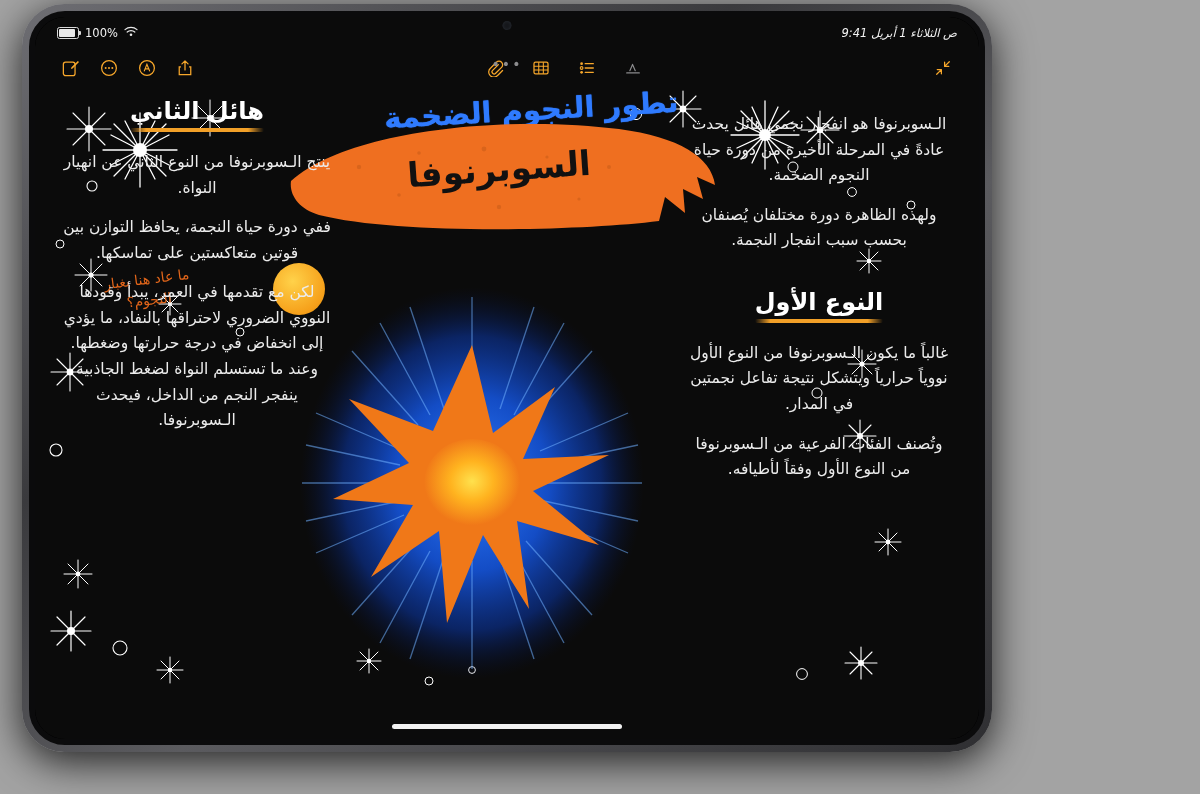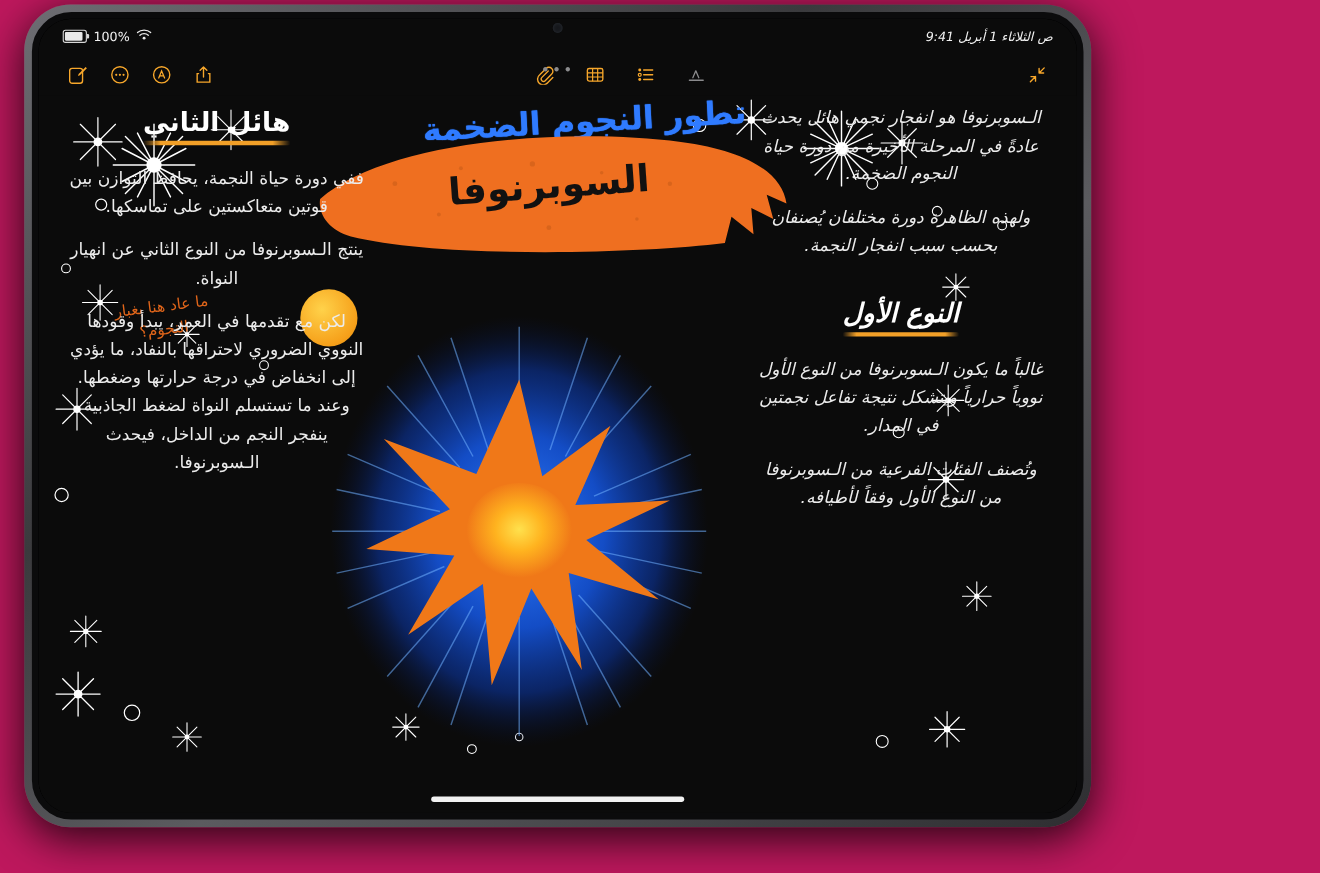--- a/index.html
+++ b/index.html
@@ -1,21 +1,21 @@
 <!DOCTYPE html>
 <html lang="ar" dir="rtl"><head>
 <meta charset="utf-8">
 <style>
   html,body{margin:0;padding:0;background:#0a0a0a;}
   body{
     width:1200px;height:794px;overflow:hidden;
     font-family:"DejaVu Sans","Liberation Sans",sans-serif;
     background:#0b0b0c;
   }
-  .stage{position:relative;width:1200px;height:794px;background:#be185d;}
+  .stage{position:relative;width:1200px;height:794px;background:#a3a3a3;}
 
   
   .device{
     position:absolute;left:22px;top:4px;width:970px;height:748px;
     border-radius:42px;
     background:linear-gradient(145deg,#6e6e73,#3a3a3d 35%,#5b5b5f 60%,#2e2e31);
     padding:7px;
     box-sizing:border-box;
     box-shadow:0 10px 40px rgba(0,0,0,.8);
   }
@@ -110,21 +110,21 @@
   
   .nova{
     position:absolute;left:262px;top:196px;width:350px;height:400px;
   }
   .nova svg{width:100%;height:100%;display:block;}
 
   
   .col{
     position:absolute;color:#f0f0f0;direction:rtl;text-align:center;
   }
-  .col-right{right:26px;top:0;width:268px;font-style:italic;}
+  .col-right{right:26px;top:17px;width:268px;}
   .col-left{left:22px;top:10px;width:280px;}
   .sec-head{
     color:#ffffff;font-size:24px;font-weight:700;margin:0 0 4px 0;
     display:inline-block;position:relative;
   }
   .sec-head .ul{
     display:block;height:4px;margin-top:3px;border-radius:3px;
     background:linear-gradient(90deg,rgba(242,160,40,0),#f2a028 12%,#f2a028 88%,rgba(242,160,40,0));
   }
   .para{
@@ -479,22 +479,22 @@
             <p class="para">وتُصنف الفئات الفرعية من الـسوبرنوفا من النوع الأول وفقاً لأطيافه.</p>
           </div>
 
           <div class="col col-left">
             <div>
               <span class="sec-head">
                 <span>هائل الثاني</span>
                 <span class="ul"></span>
               </span>
             </div>
+            <p class="para">ينتج الـسوبرنوفا من النوع الثاني عن انهيار النواة.</p>
             <p class="para">ففي دورة حياة النجمة، يحافظ التوازن بين قوتين متعاكستين على تماسكها.</p>
-            <p class="para">ينتج الـسوبرنوفا من النوع الثاني عن انهيار النواة.</p>
             <p class="para">لكن مع تقدمها في العمر، يبدأ وقودها النووي الضروري لاحتراقها بالنفاد، ما يؤدي إلى انخفاض في درجة حرارتها وضغطها. وعند ما تستسلم النواة لضغط الجاذبية ينفجر النجم من الداخل، فيحدث الـسوبرنوفا.</p>
           </div>
 
           <div class="home-ind"></div>
         </div>
 
       </div>
     </div>
   </div>
 </div>

